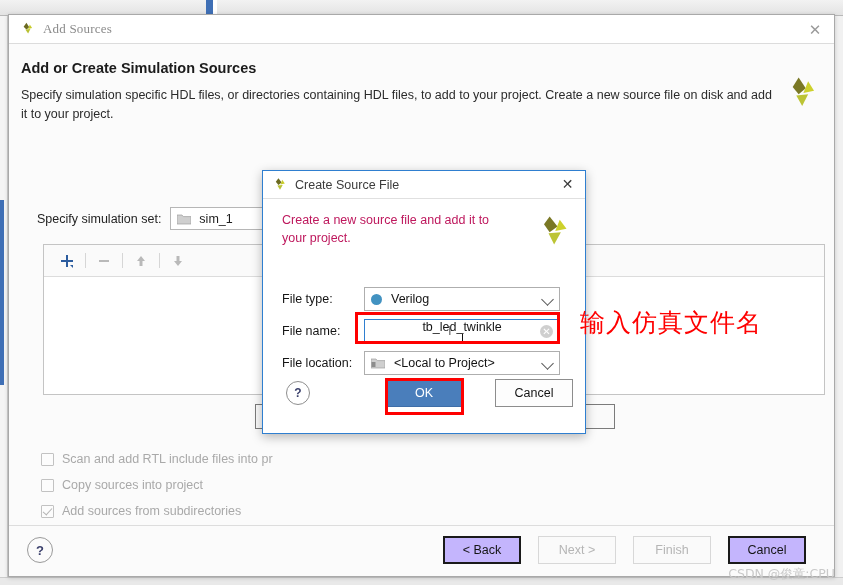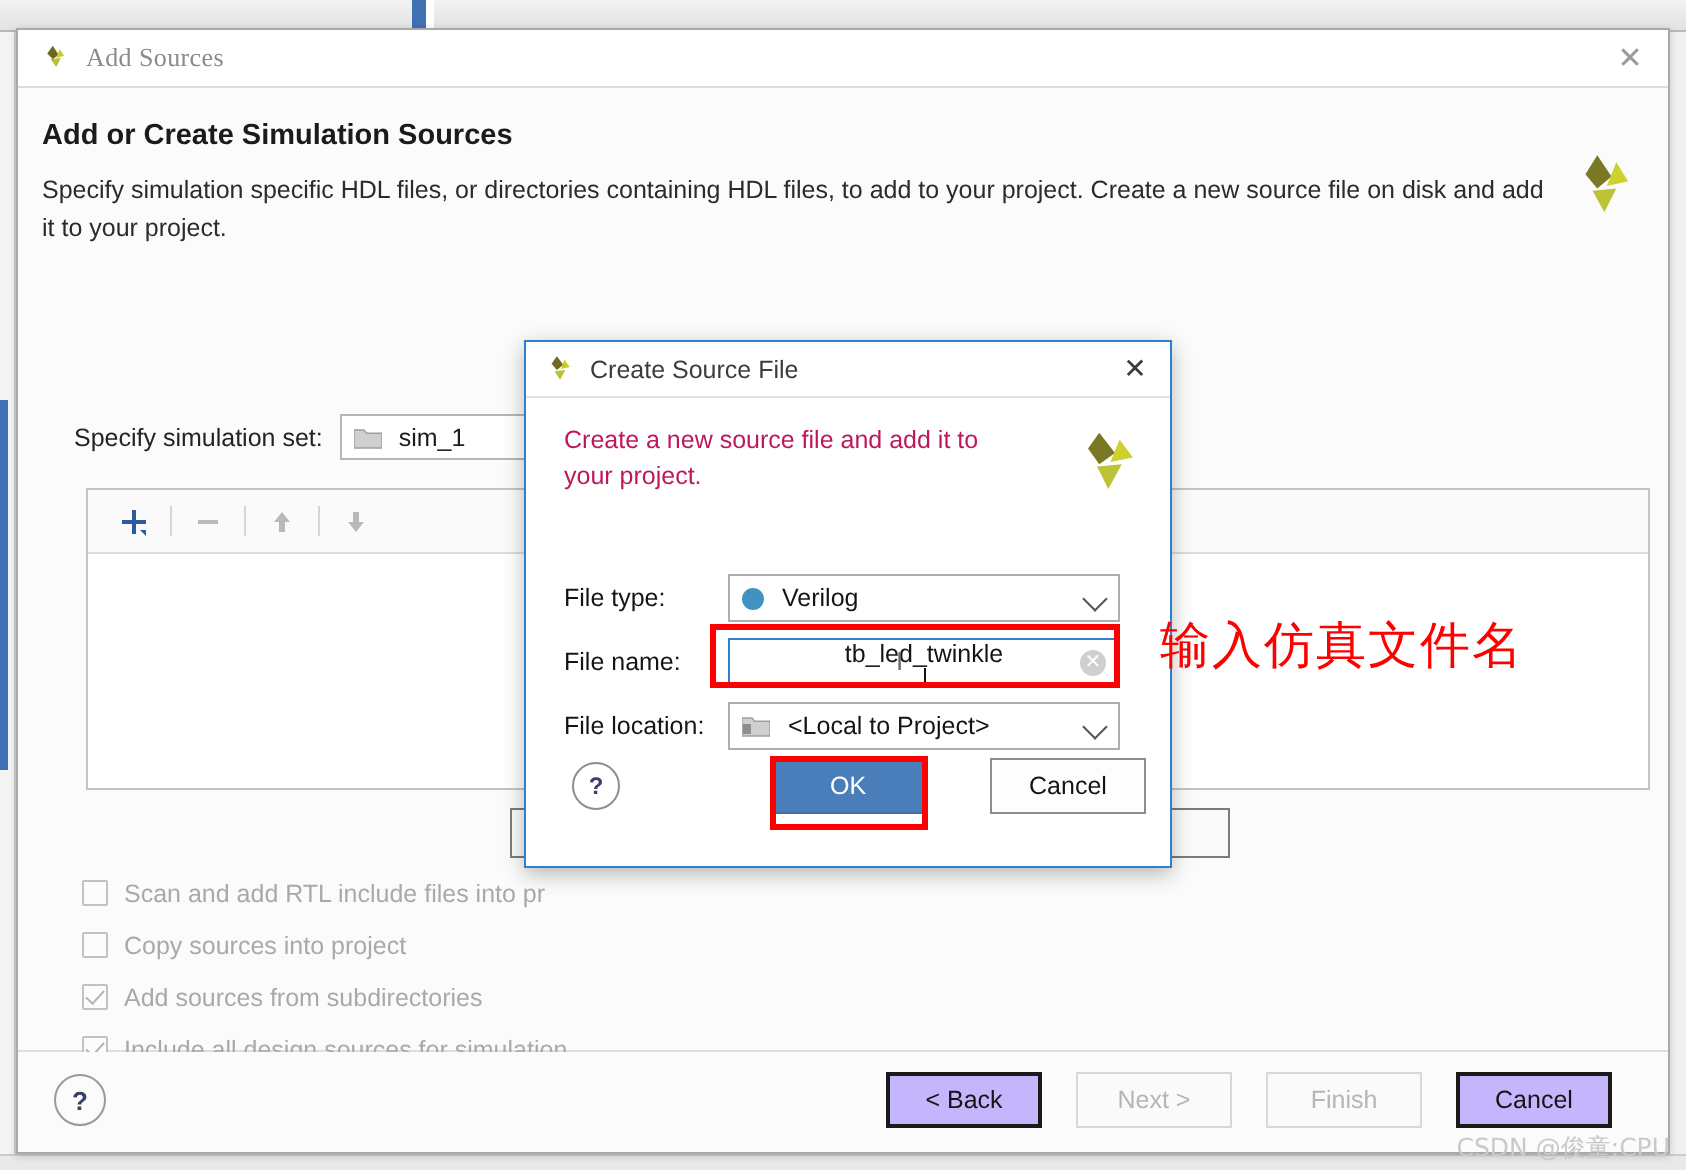--- a/index.html
+++ b/index.html
@@ -112,21 +112,21 @@
   .mid-buttons-row { position: absolute; left: 246px; top: 360px; }
   .ghost-btn {
     width: 40px; height: 25px; border: 1px solid #7b7b7b; background: #fafafa;
   }
   .ghost-btn2 {
     position: absolute; left: 558px; top: 360px;
     width: 48px; height: 25px; border: 1px solid #7b7b7b; background: #fafafa;
   }
 
   .checks { position: absolute; left: 32px; top: 396px; }
-  .chk-row { display: flex; align-items: flex-start; height: 26px; }
+  .chk-row { display: flex; align-items: flex-end; height: 26px; }
   .chk-box {
     width: 13px; height: 13px; border: 1px solid #c2c2c2; background: #fcfcfc;
     position: relative; flex: none; border-radius: 1px;
   }
   .chk-box.checked::after {
     content: ""; position: absolute; left: 3px; top: 0px;
     width: 4px; height: 8px; border: solid #b4b4b4;
     border-width: 0 1.6px 1.6px 0; transform: rotate(42deg);
   }
   .chk-label { margin-left: 8px; font-size: 12.5px; color: #a9a9a9; }

